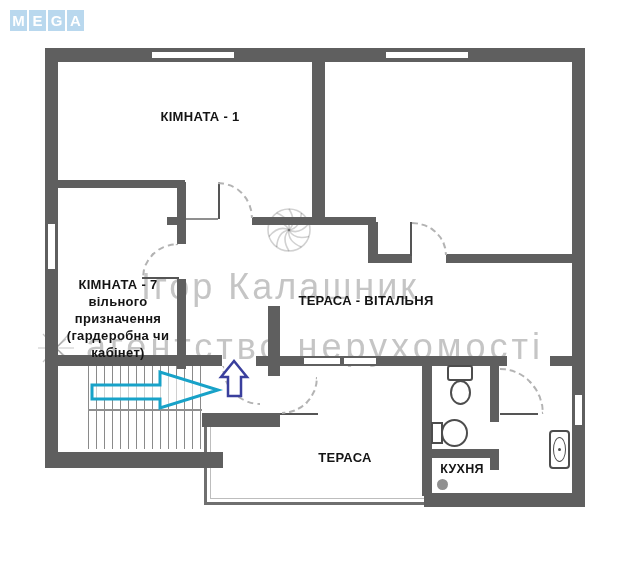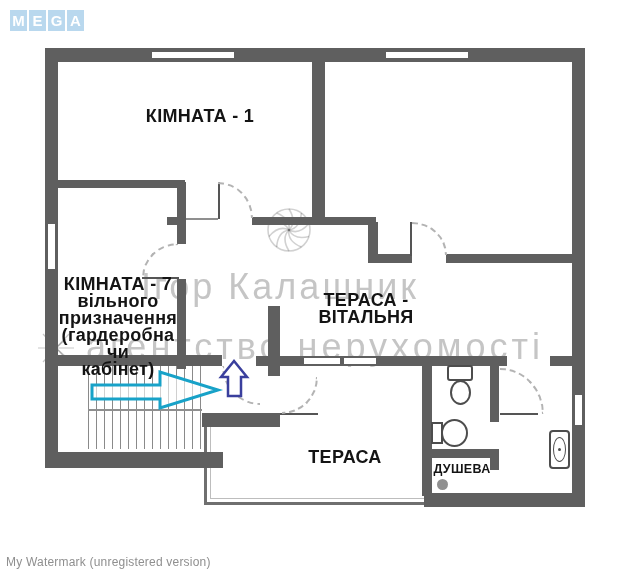--- a/index.html
+++ b/index.html
@@ -15,21 +15,21 @@
   .arc-tr{border-top:2px dashed #b3b3b3;border-right:2px dashed #b3b3b3;border-top-right-radius:100% 100%;}
   .arc-tl{border-top:2px dashed #b3b3b3;border-left:2px dashed #b3b3b3;border-top-left-radius:100% 100%;}
   .arc-bl{border-bottom:2px dashed #b3b3b3;border-left:2px dashed #b3b3b3;border-bottom-left-radius:100% 100%;}
   .arc-br{border-bottom:2px dashed #b3b3b3;border-right:2px dashed #b3b3b3;border-bottom-right-radius:100% 100%;}
   
   .stairs{position:absolute;z-index:2;
     background:repeating-linear-gradient(90deg,#8a8a8a 0 1.5px,transparent 1.5px 8px);}
   
   .fix{position:absolute;background:#fff;border:2px solid #4d4d4d;box-sizing:border-box;z-index:4;}
   
-  .room-label{position:absolute;color:#141414;font-weight:bold;font-size:18px;
+  .room-label{position:absolute;color:#141414;font-weight:bold;font-size:13px;
     text-align:center;letter-spacing:.3px;z-index:6;line-height:17px;}
   .pre{white-space:pre-line;}
   
   .wm-text{position:absolute;color:rgba(150,150,150,.55);z-index:1;text-align:center;
     font-weight:400;}
   #wm-name{left:95px;top:266px;width:370px;font-size:36px;letter-spacing:3px;}
   #wm-sub{left:40px;top:326px;width:550px;font-size:36px;letter-spacing:4px;}
   #wm-bottom{position:absolute;left:6px;top:555px;font-size:12px;color:#8f8f8f;z-index:10;
     letter-spacing:.2px;}
   
@@ -136,21 +136,21 @@
   <div class="abs" style="left:437px;top:479px;width:11px;height:11px;background:#909090;border-radius:50%;z-index:5"></div>
 
   <div class="room-label" style="left:130px;top:108px;width:140px">КІМНАТА - 1</div>
   <div class="room-label pre" style="left:48px;top:276px;width:140px">КІМНАТА - 7
 вільного
 призначення
 (гардеробна чи
 кабінет)</div>
   <div class="room-label" style="left:296px;top:292px;width:140px">ТЕРАСА - ВІТАЛЬНЯ</div>
   <div class="room-label" style="left:295px;top:449px;width:100px">ТЕРАСА</div>
-  <div class="room-label" style="left:432px;top:461px;width:60px;font-size:12.5px">ДУШЕВА</div>
+  <div class="room-label" style="left:432px;top:461px;width:60px;font-size:12.5px">КУХНЯ</div>
 
   <svg id="arrow-svg" width="628" height="575">
     <polygon points="92,385 160,385 160,372 218,390 160,408 160,399 92,399" fill="#ffffff" fill-opacity="0.6" stroke-width="3" stroke-linejoin="miter" stroke="#18a2c8"></polygon>
     <polygon points="234,361 221,377 228,377 228,396 241,396 241,377 247,377" fill="#ffffff" stroke-width="2.5" stroke-linejoin="miter" stroke="#3a3f9d"></polygon>
   </svg>
 
   <div id="mega-logo">
     <div class="mega-tile" style="background: rgb(185, 216, 238);">
         <span>M</span>
       </div>
@@ -158,14 +158,13 @@
         <span>E</span>
       </div>
     <div class="mega-tile" style="background: rgb(185, 216, 238);">
         <span>G</span>
       </div>
     <div class="mega-tile" style="background: rgb(185, 216, 238);">
         <span>A</span>
       </div>
   </div>
 
-  <div id="wm-bottom">My Watermark (unregistered version)</div>
 </div>
 
 </body></html>

